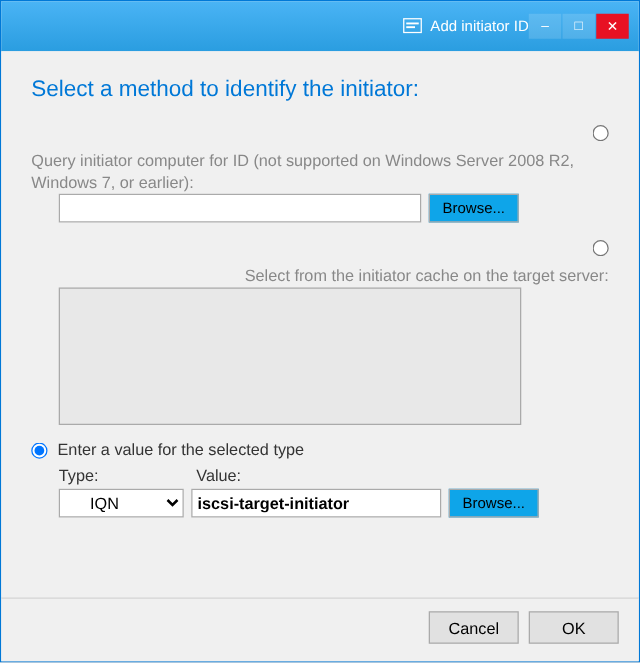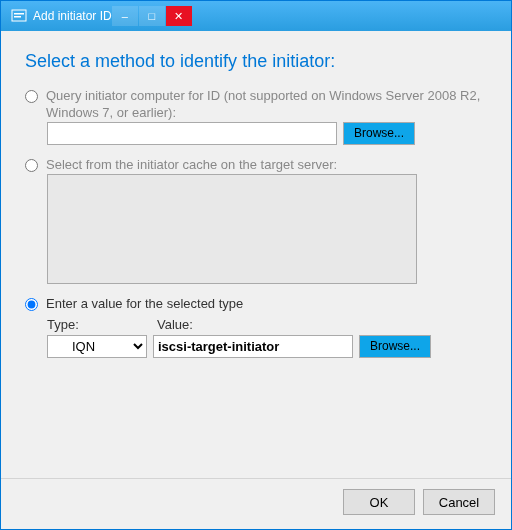--- a/index.html
+++ b/index.html
@@ -14,24 +14,24 @@
     .window {
       width: 512px;
       height: 530px;
       display: flex;
       flex-direction: column;
       border: 1px solid #0078d7;
       background: #f0f0f0;
     }
     .titlebar {
       background: linear-gradient(to bottom, #4ab4f5, #2a9de0);
-      height: 30px;
-      display: flex;
-      align-items: center;
-      justify-content: flex-start;
+      height: 40px;
+      display: flex;
+      align-items: center;
+      justify-content: flex-end;
       padding: 0 8px 0 10px;
       flex-shrink: 0;
     }
     .titlebar-left {
       display: flex;
       align-items: center;
       gap: 6px;
     }
     .titlebar-icon {
       width: 16px;
@@ -73,22 +73,23 @@
       gap: 12px;
     }
     .heading {
       color: #0078d7;
       font-size: 18px;
       font-weight: 300;
       margin-bottom: 4px;
     }
     .option-row {
       display: flex;
-      align-items: flex-start;
+      align-items: flex-end;
       gap: 8px;
+      flex-direction: column;
     }
     .option-row input[type="radio"] {
       margin-top: 2px;
       flex-shrink: 0;
     }
     .option-label {
       color: #333;
       font-size: 13px;
       line-height: 1.3;
     }
@@ -249,16 +250,16 @@
             <option value="IQN">IQN</option>
           </select>
           <input type="text" class="value-input" value="iscsi-target-initiator" style="">
           <button class="browse-btn">Browse...</button>
         </div>
       </div>
     </div>
   </div>
 
   <div class="footer">
+    <button class="footer-btn">Cancel</button>
     <button class="footer-btn">OK</button>
-    <button class="footer-btn">Cancel</button>
   </div>
 </div>
 
 </body></html>

